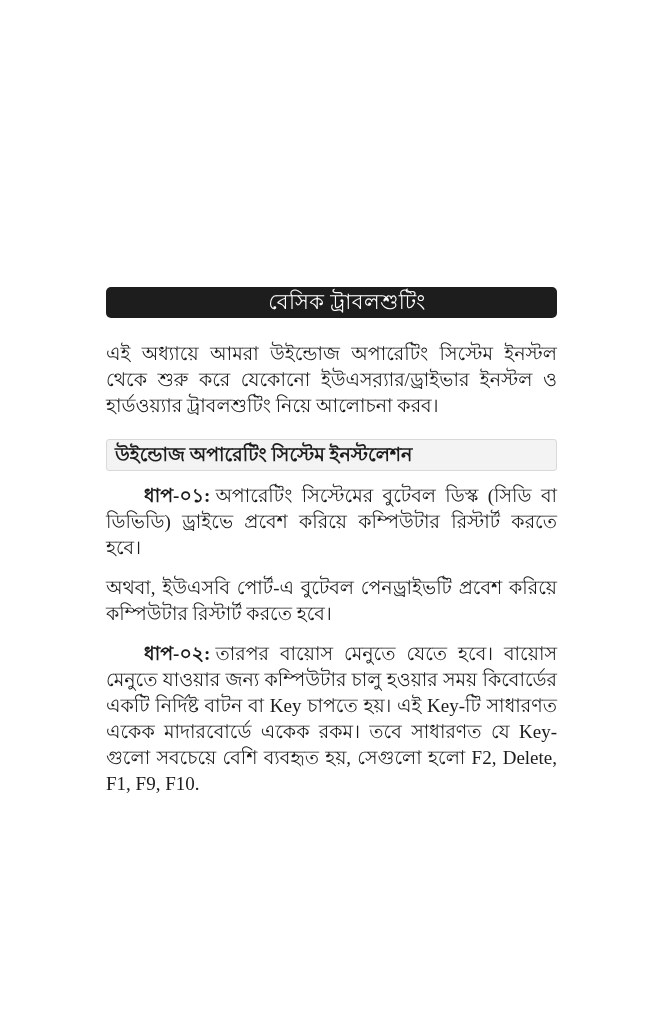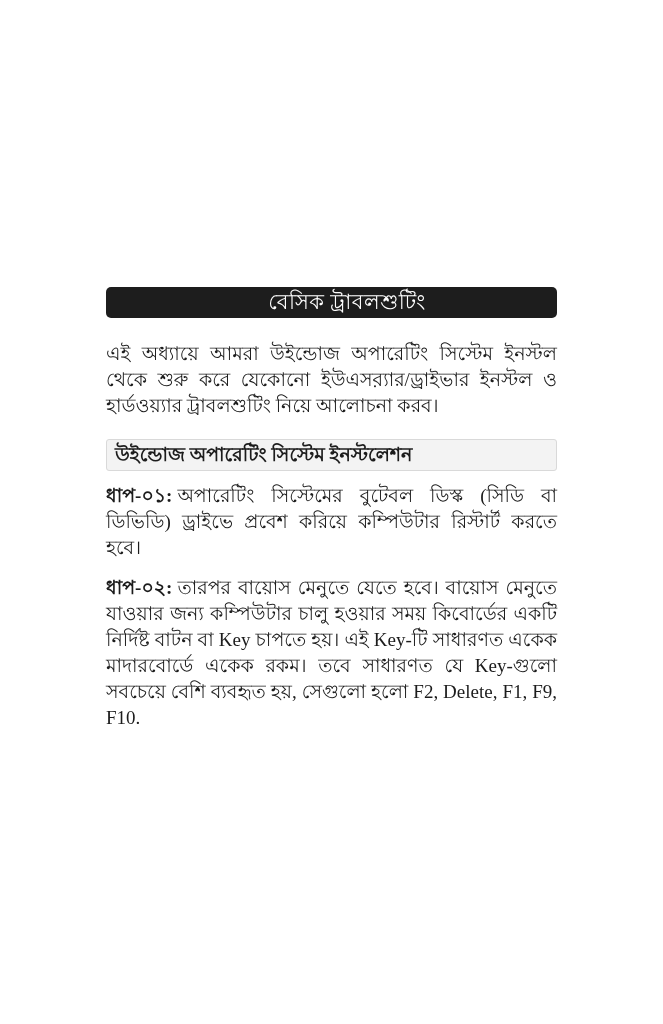--- a/index.html
+++ b/index.html
@@ -49,21 +49,21 @@
     font-weight: bold;
     font-size: 19px;
     line-height: 26px;
     padding: 2px 8px;
     margin: 20px 0 12px 0;
   }
   .lead {
     font-weight: bold;
   }
   .lead:empty { display: none; }
-  .lead { margin-right: 5px; }
+  .lead { margin-right: 5px; margin-left: 38px; }
   .page-footer {
     position: absolute;
     top: 924px;
     right: 106px;
     font-size: 17px;
     line-height: 24px;
     color: #555555;
     white-space: nowrap;
   }
   .page-footer .sep {
@@ -82,19 +82,20 @@
 
     <div class="banner">বেসিক ট্রাবলশুটিং</div>
 
     <p class="para">এই অধ্যায়ে আমরা উইন্ডোজ অপারেটিং সিস্টেম ইনস্টল থেকে শুরু করে যেকোনো ইউএসব়্যার/ড্রাইভার ইনস্টল ও হার্ডওয়্যার ট্রাবলশুটিং নিয়ে আলোচনা করব।</p>
 
     <div class="section-heading">উইন্ডোজ অপারেটিং সিস্টেম ইনস্টলেশন</div>
 
 
     <p class="para"><span class="lead">ধাপ-০১:</span><span>অপারেটিং সিস্টেমের বুটেবল ডিস্ক (সিডি বা ডিভিডি) ড্রাইভে প্রবেশ করিয়ে কম্পিউটার রিস্টার্ট করতে হবে।</span></p>
 
+    <p class="para"><span>অথবা, ইউএসবি পোর্ট-এ বুটেবল পেনড্রাইভটি প্রবেশ করিয়ে কম্পিউটার রিস্টার্ট করতে হবে।</span></p>
 
     <p class="para"><span class="lead">ধাপ-০২:</span><span>তারপর বায়োস মেনুতে যেতে হবে। বায়োস মেনুতে যাওয়ার জন্য কম্পিউটার চালু হওয়ার সময় কিবোর্ডের একটি নির্দিষ্ট বাটন বা Key চাপতে হয়। এই Key-টি সাধারণত একেক মাদারবোর্ডে একেক রকম। তবে সাধারণত যে Key-গুলো সবচেয়ে বেশি ব্যবহৃত হয়, সেগুলো হলো F2, Delete, F1, F9, F10.</span></p>
 
 
   </div>
 
 </div>
 
 </body></html>

